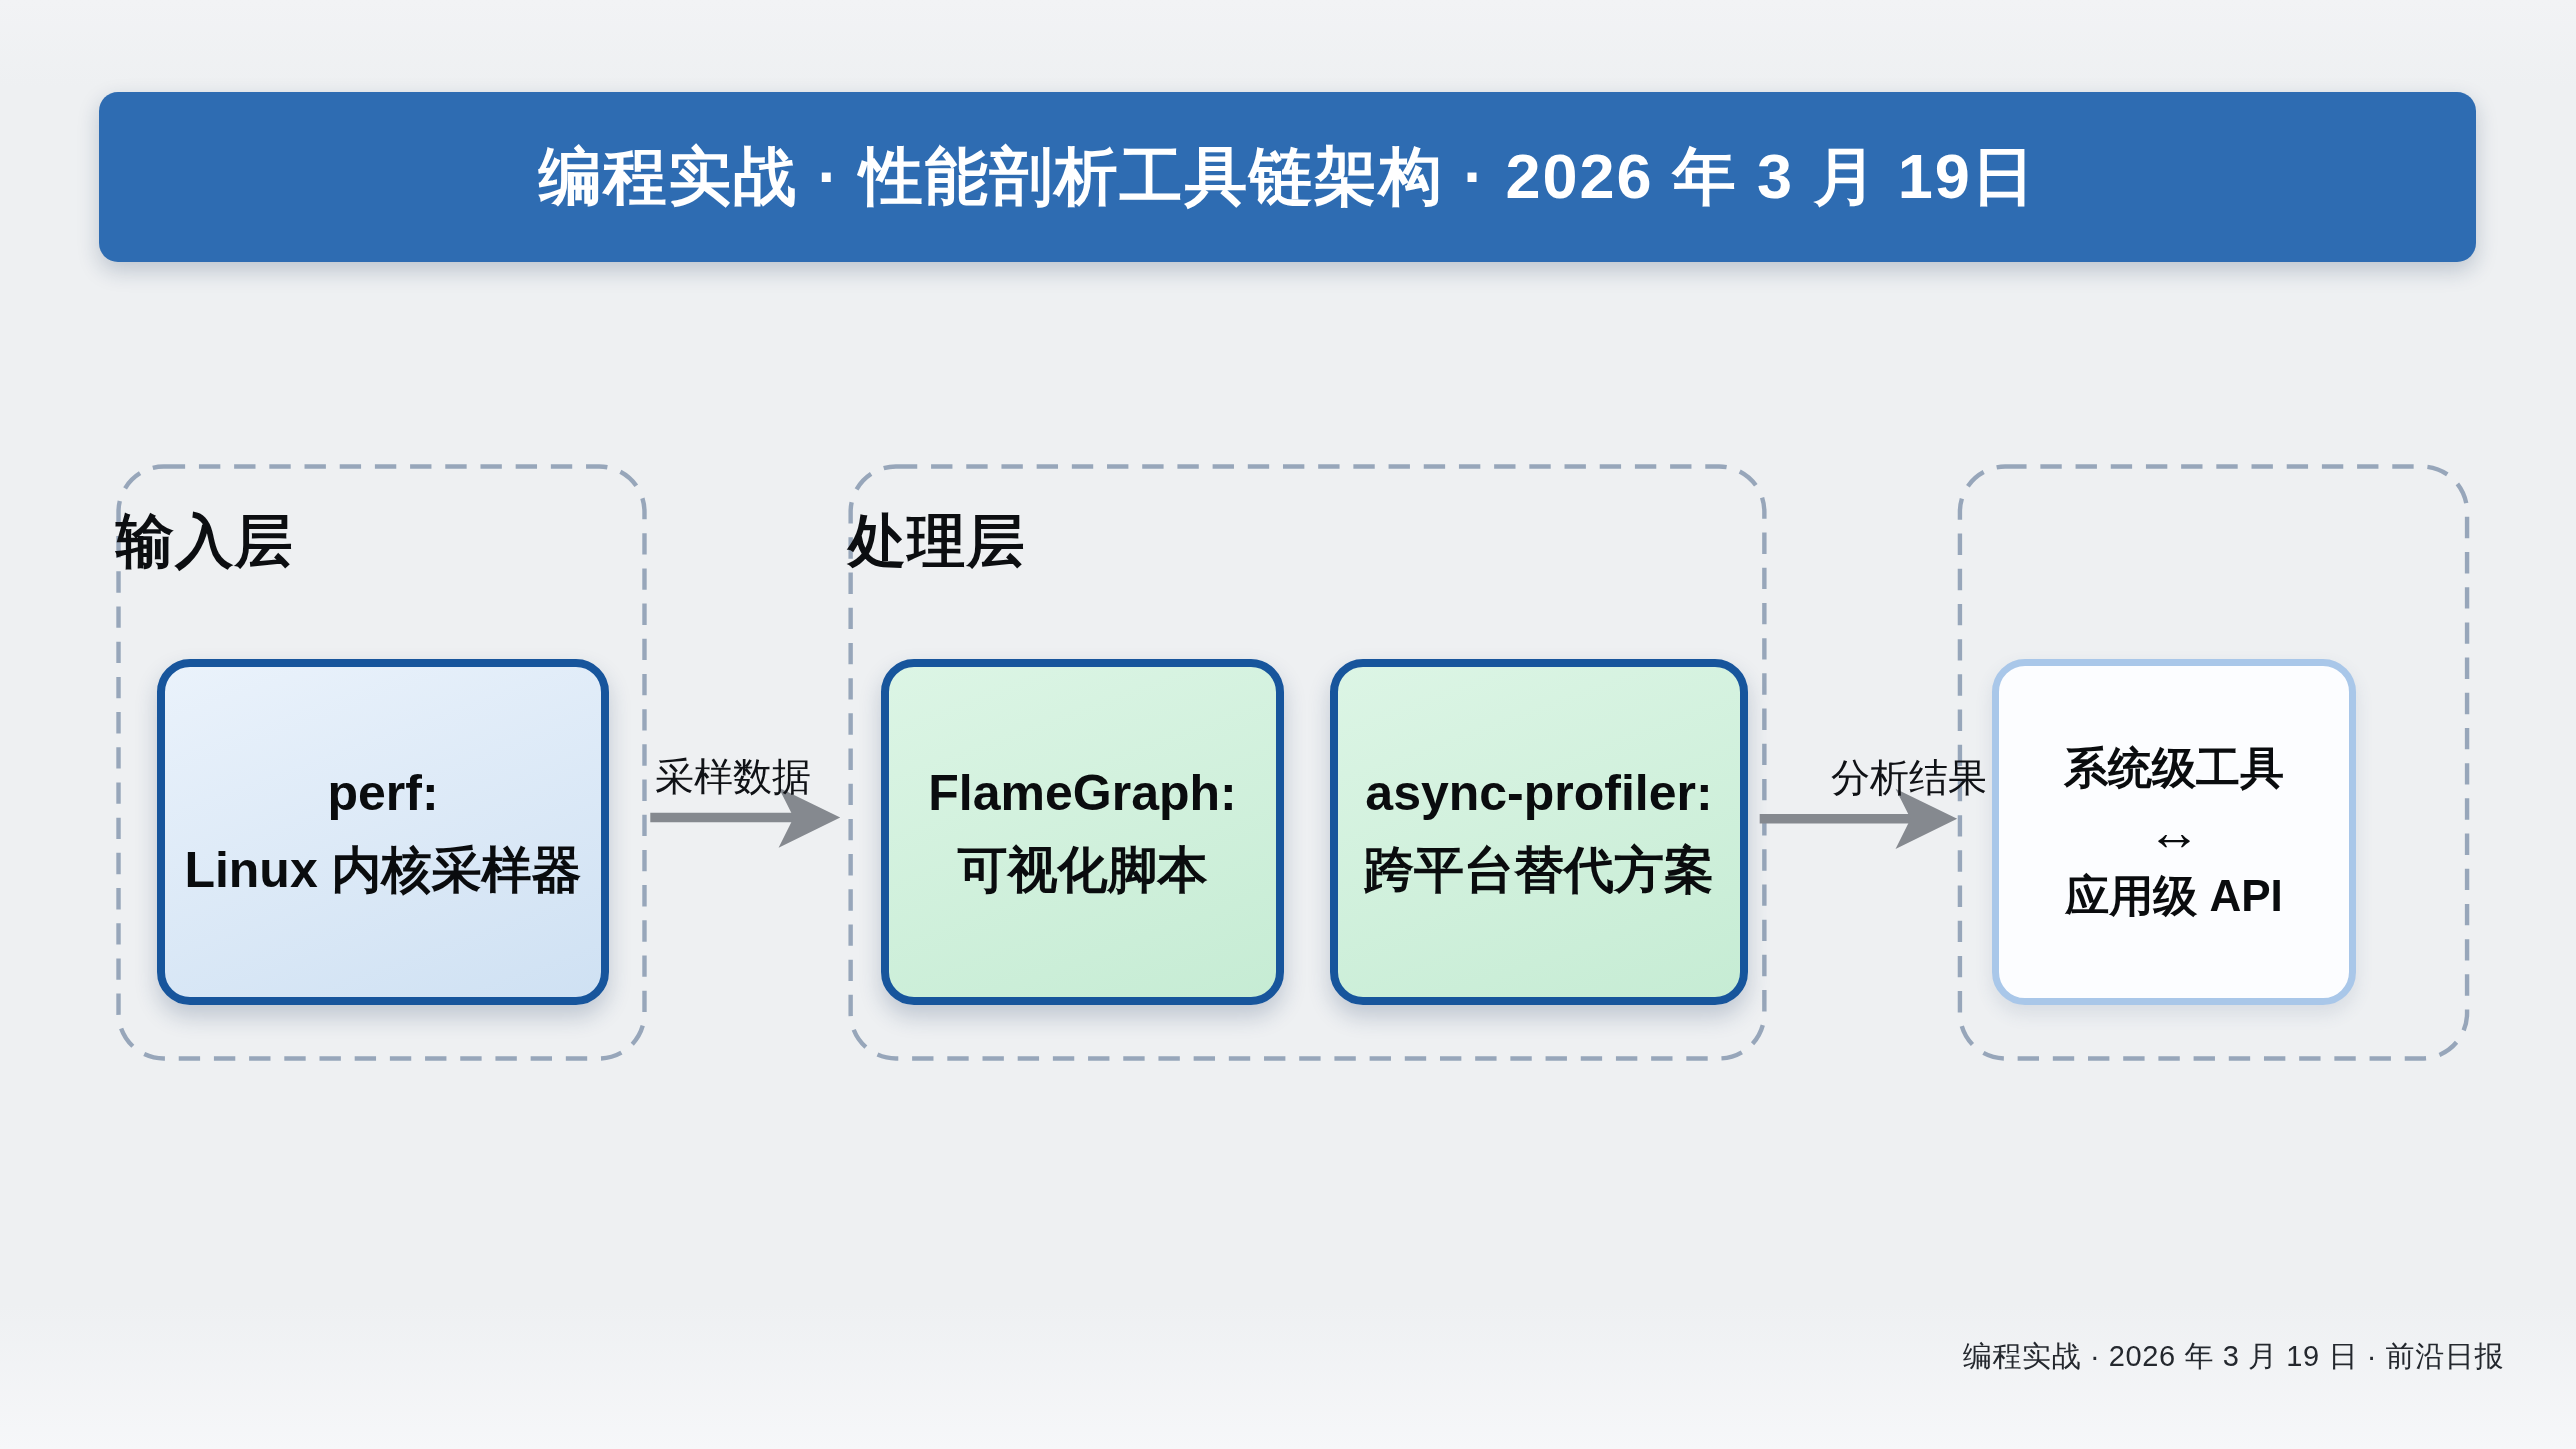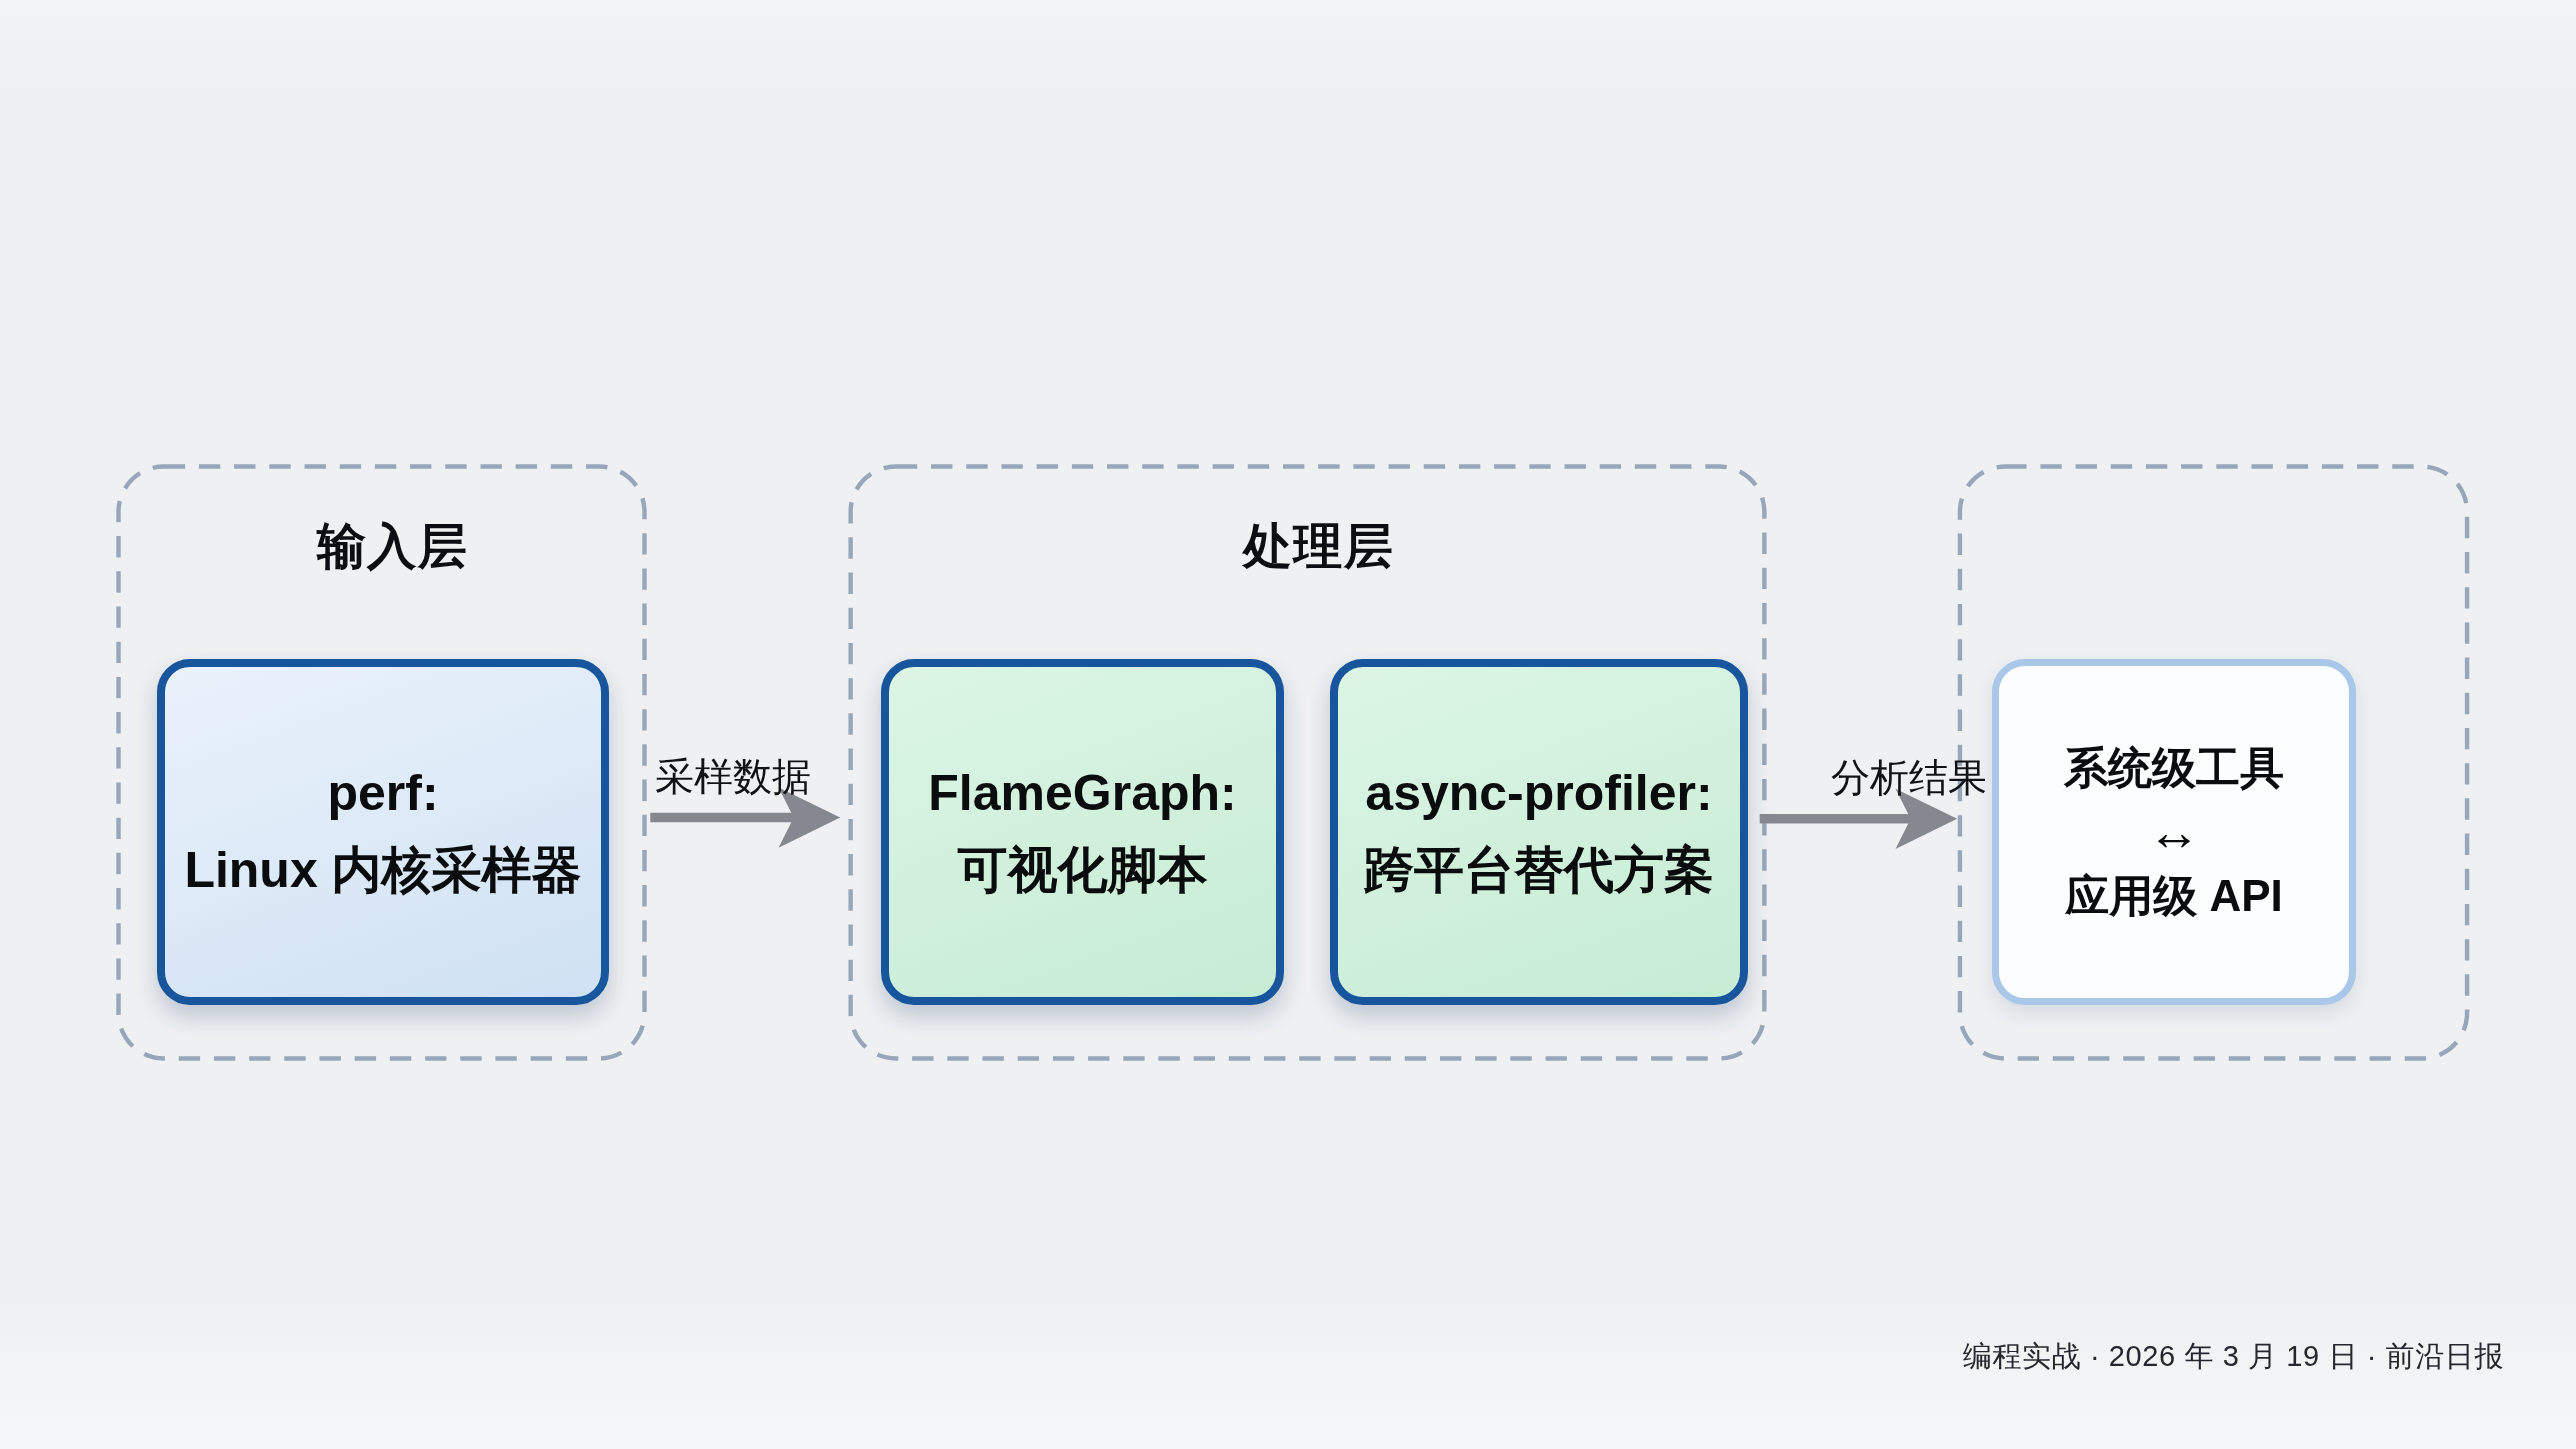--- a/index.html
+++ b/index.html
@@ -50,23 +50,23 @@
   .dash-svg {
     position: absolute;
     left: 0; top: 0;
     width: 100%; height: 100%;
   }
   .layer-title {
     position: absolute;
     top: 39px;
     left: 0;
     width: 100%;
-    margin: 11px;
-    text-align: center;
-    font-size: 49px;
+    margin: 0;
+    text-align: left;
+    font-size: 58px;
     font-weight: 700;
     color: #0c0e11;
     letter-spacing: 1.3px;
   }
   
   .node {
     position: absolute;
     top: 195px;
     height: 346px;
     box-sizing: border-box;
@@ -152,20 +152,23 @@
     color: #24282e;
     letter-spacing: 0.6px;
     white-space: nowrap;
   }
 </style>
 </head>
 <body>
 
 <div class="canvas">
 
+  <header class="banner">
+    <span class="banner-text">编程实战 · 性能剖析工具链架构 · 2026 年 3 月 19日</span>
+  </header>
 
   <section class="layer layer-input">
     <svg class="dash-svg" viewBox="0 0 845 950" aria-hidden="true">
       <rect x="4" y="4" width="837" height="942" rx="72" fill="none" stroke="#97a6ba" stroke-width="7" stroke-dasharray="34 22"></rect>
     </svg>
     <h2 class="layer-title">输入层</h2>
     <div class="node node-strong node-perf">
       <div class="node-line">perf:</div>
       <div class="node-line">Linux 内核采样器</div>
     </div>

